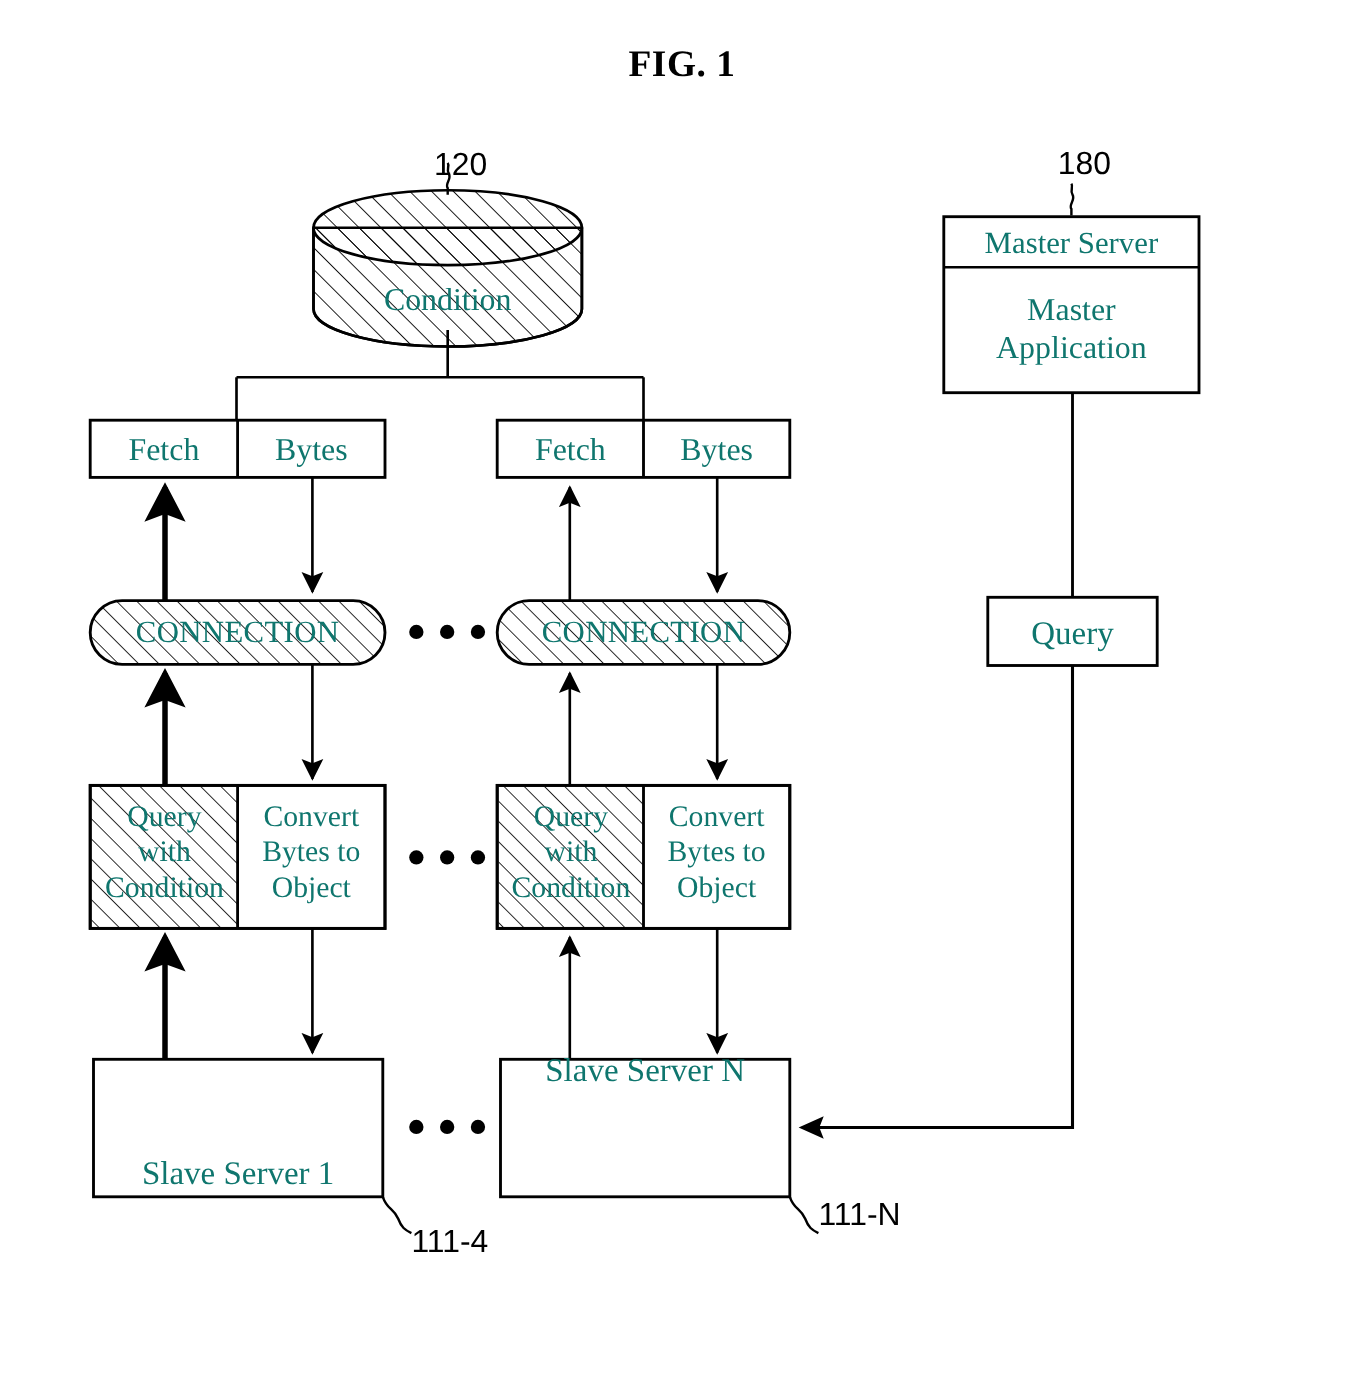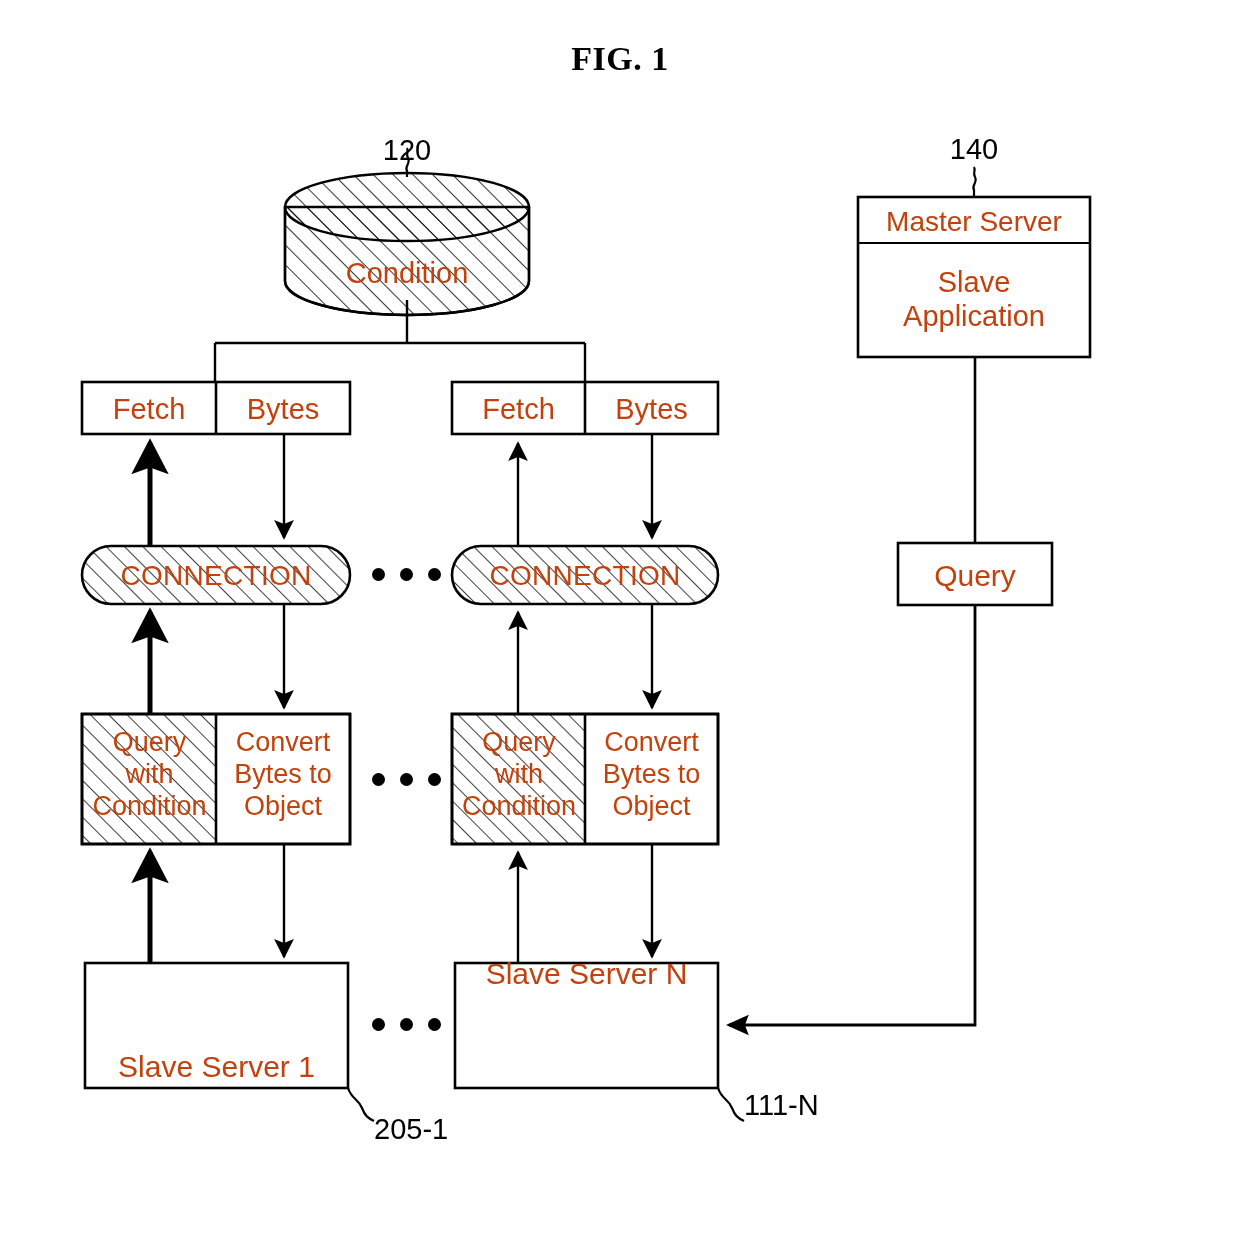--- a/index.html
+++ b/index.html
@@ -28,33 +28,33 @@
     color: #000;
   }
   .svg-layer {
     position: absolute;
     top: 0; left: 0;
     width: 1240px;
     height: 1250px;
   }
   .lbl {
     position: absolute;
-    color: #c2410c;
-    font-family: Liberation Sans, sans-serif;
+    color: #0f766e;
+    font-family: Liberation Serif, serif;
     text-align: center;
     line-height: 1.18;
     pointer-events: none;
     white-space: pre-line;
   }
   .ref-num {
     position: absolute;
     color: #000;
     font-family: "Liberation Sans", sans-serif;
     font-size: 29px;
-    text-align: center;
+    text-align: right;
   }
   .dots {
     position: absolute;
     display: flex;
     align-items: center;
     gap: 15px;
   }
   .dots i {
     display: block;
     width: 13px;
@@ -185,38 +185,38 @@
 
     <line x1="975" y1="357" x2="975" y2="543" stroke="#000" stroke-width="2.6"></line>
 
     <path d="M975,605 L975,1025 L729,1025" fill="none" stroke="#000" stroke-width="2.8" marker-end="url(#arrFlat)"></path>
 
   </svg>
 
   <div class="ref-num" style="left:371px; top:134px; width:72px;">120</div>
   <div class="lbl" style="left:307px; top:256px; width:200px; font-size:29px;">Condition</div>
 
-  <div class="ref-num" style="left:938px; top:133px; width:72px;">140</div>
+  <div class="ref-num" style="left:938px; top:133px; width:72px;">180</div>
   <div class="lbl" style="left:858px; top:205px; width:232px; font-size:28px;">Master Server</div>
-  <div class="lbl" style="left:858px; top:265px; width:232px; font-size:29px;">Slave
+  <div class="lbl" style="left:858px; top:265px; width:232px; font-size:29px;">Master
 Application</div>
 
   <div class="lbl" style="left:898px; top:558px; width:154px; font-size:30px;">Query</div>
 
   <div class="lbl" style="left:82px; top:392px; width:134px; font-size:29px;">Fetch</div>
   <div class="lbl" style="left:216px; top:392px; width:134px; font-size:29px;">Bytes</div>
   <div class="lbl" style="left:82px; top:559px; width:268px; font-size:28px; letter-spacing:0.3px;">CONNECTION</div>
   <div class="lbl" style="left:83px; top:727px; width:133px; font-size:27px;">Query
 with
 Condition</div>
   <div class="lbl" style="left:216px; top:727px; width:134px; font-size:27px;">Convert
 Bytes to
 Object</div>
   <div class="lbl" style="left:85px; top:1008px; width:263px; font-size:30px;margin-top:41px;">Slave Server 1</div>
-  <div class="ref-num" style="left:374px; top:1113px; width:110px; text-align:left;">205-1</div>
+  <div class="ref-num" style="left:374px; top:1113px; width:110px; text-align:left;">111-4</div>
 
   <div class="lbl" style="left:452px; top:392px; width:133px; font-size:29px;">Fetch</div>
   <div class="lbl" style="left:585px; top:392px; width:133px; font-size:29px;">Bytes</div>
   <div class="lbl" style="left:452px; top:559px; width:266px; font-size:28px; letter-spacing:0.3px;">CONNECTION</div>
   <div class="lbl" style="left:453px; top:727px; width:132px; font-size:27px;">Query
 with
 Condition</div>
   <div class="lbl" style="left:585px; top:727px; width:133px; font-size:27px;">Convert
 Bytes to
 Object</div>

